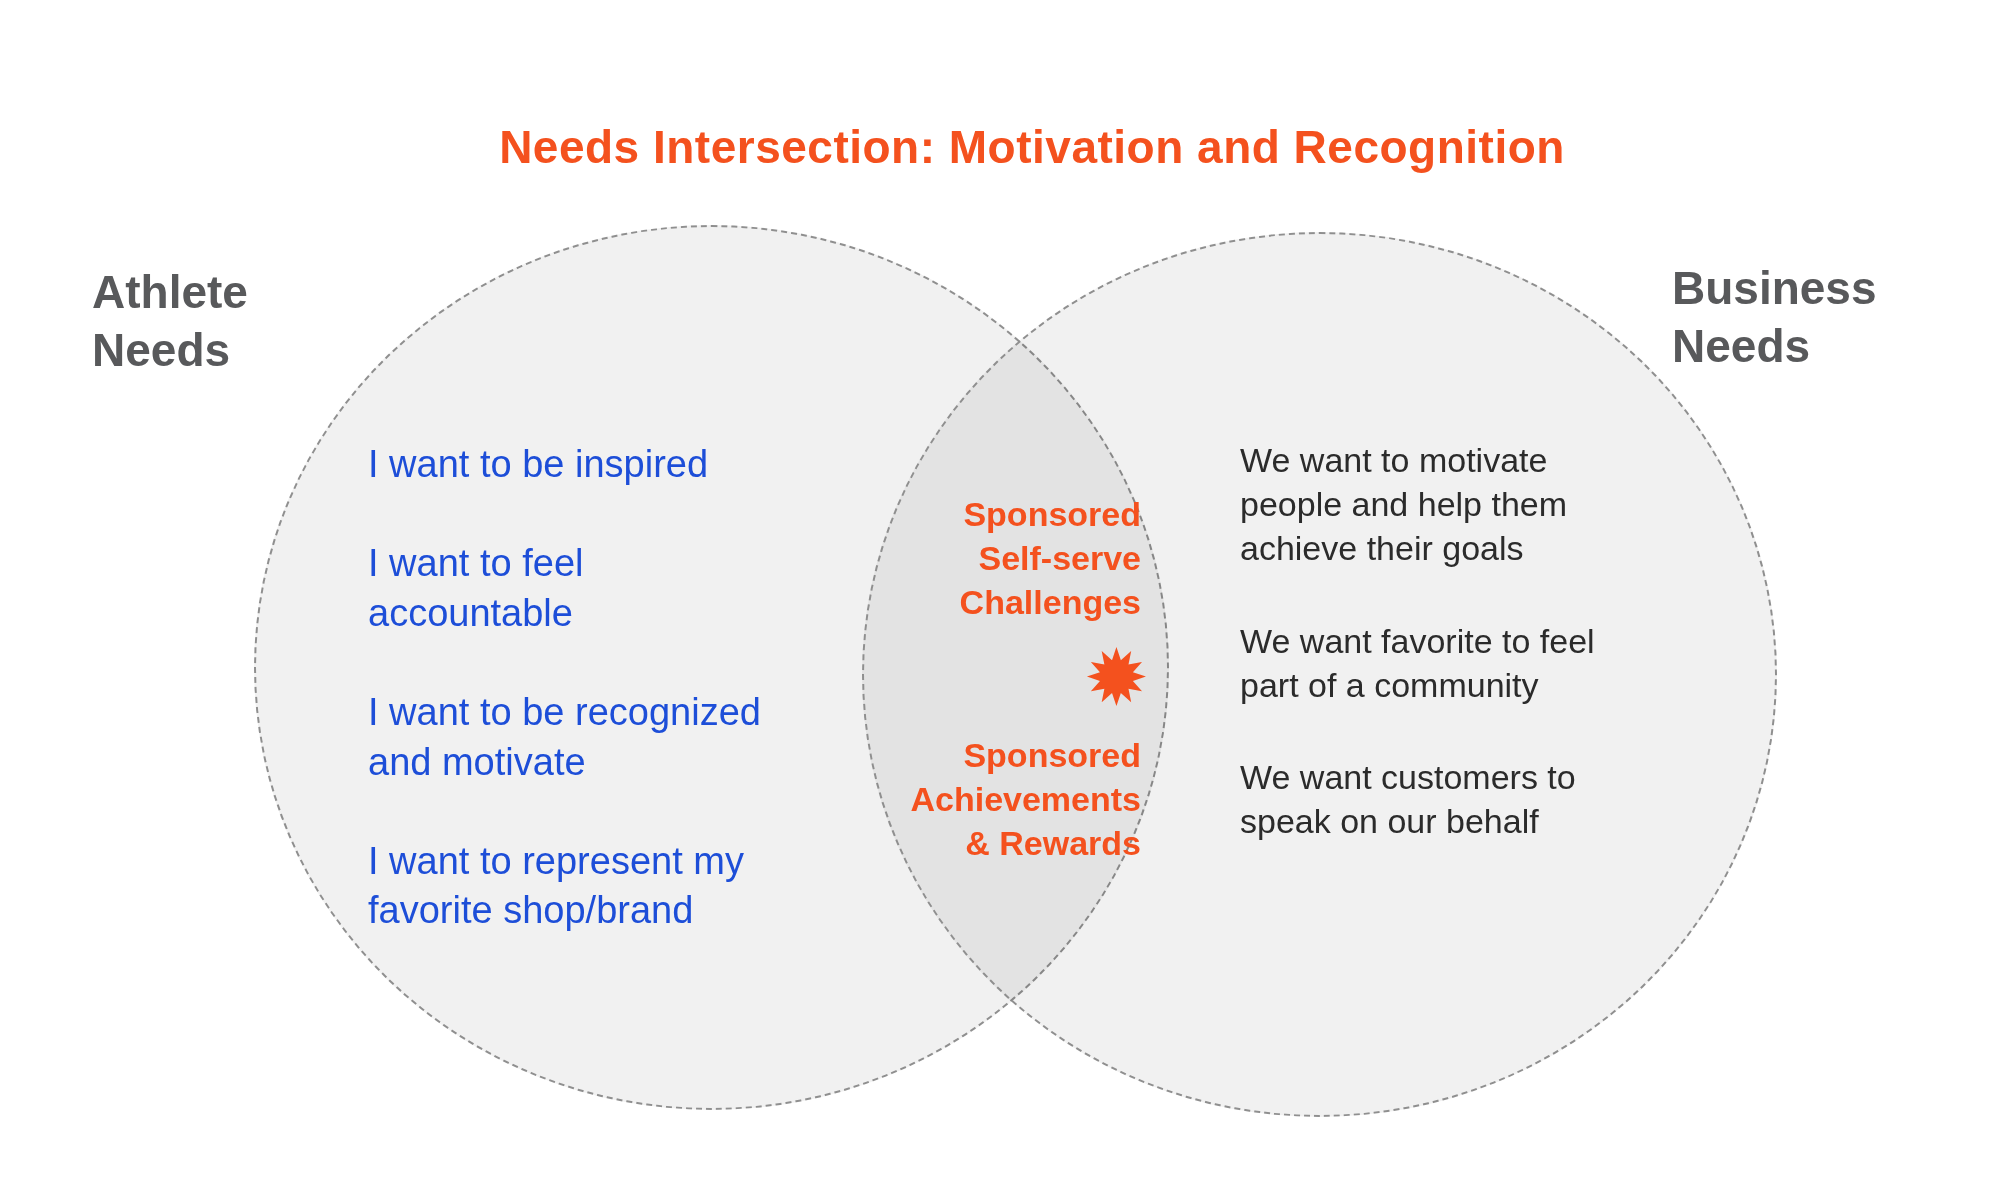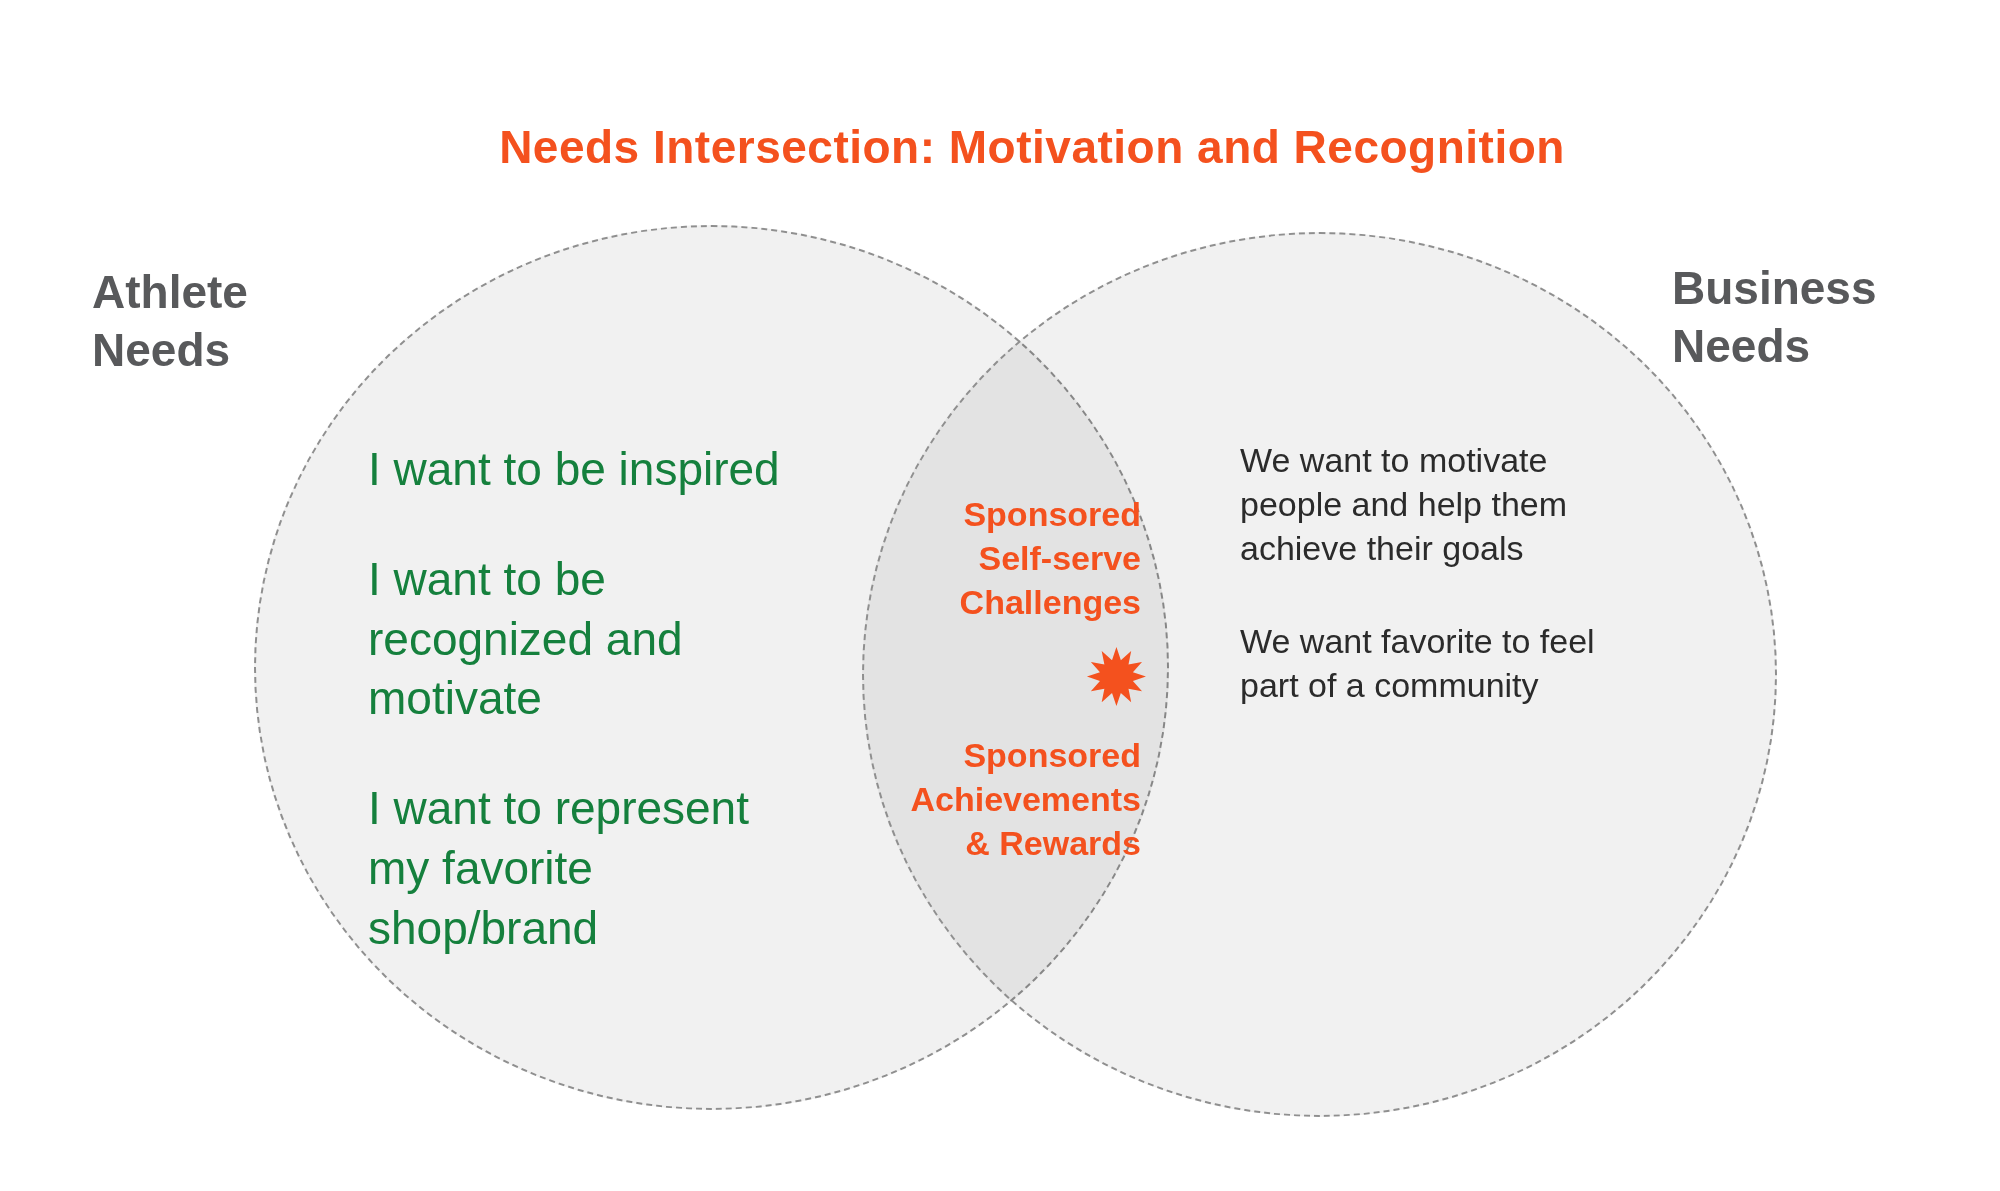--- a/index.html
+++ b/index.html
@@ -46,23 +46,23 @@
     line-height: 1.25;
   }
   .side-label-left  { left: 60px;  top: 232px; width: 300px; }
   .side-label-right { left: 1640px; top: 228px; width: 320px; }
 
   .items-left {
     position: absolute;
     left: 328px;
     top: 400px;
     width: 445px;
-    font-size: 46px;
+    font-size: 38px;
     line-height: 1.3;
-    color: #15803d;
+    color: #1d4ed8;
   }
   .items-left .venn-item { margin-bottom: 50px; }
 
   .items-right {
     position: absolute;
     left: 1200px;
     top: 398px;
     width: 395px;
     font-size: 34px;
     line-height: 1.3;
@@ -99,28 +99,30 @@
   <div class="circle circle-left"></div>
 
   <div class="circle circle-right"></div>
 
   <div class="side-label side-label-left">Athlete Needs</div>
 
   <div class="side-label side-label-right">Business Needs</div>
 
   <div class="items-left">
     <div class="venn-item">I want to be inspired</div>
+    <div class="venn-item">I want to feel accountable</div>
     <div class="venn-item">I want to be recognized and motivate</div>
     <div class="venn-item">I want to represent my favorite shop/brand</div>
   </div>
 
   <div class="intersection">
     <div>Sponsored Self-serve Challenges</div>
     <div class="starburst">✹</div>
     <div>Sponsored Achievements &amp; Rewards</div>
   </div>
 
   <div class="items-right">
     <div class="venn-item">We want to motivate people and help them achieve their goals</div>
     <div class="venn-item">We want favorite to feel part of a community</div>
+    <div class="venn-item">We want customers to speak on our behalf</div>
   </div>
 
 </div>
 
 </body></html>

